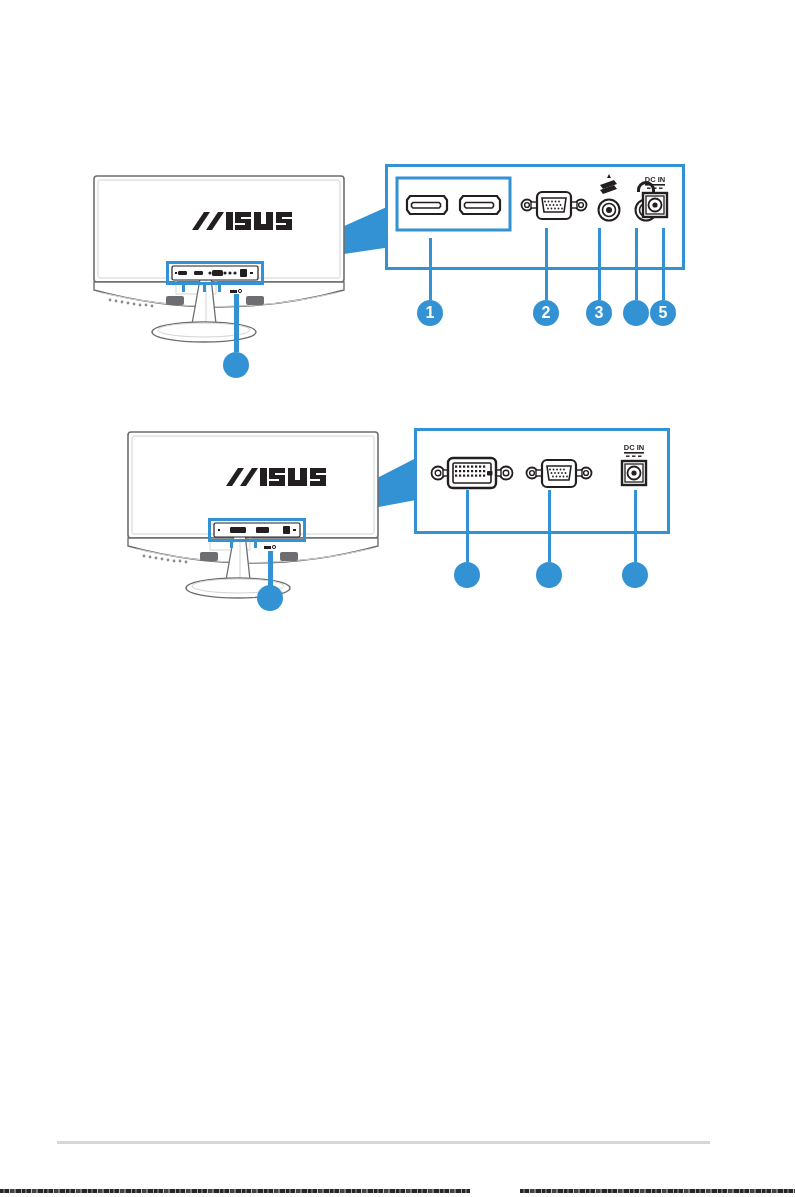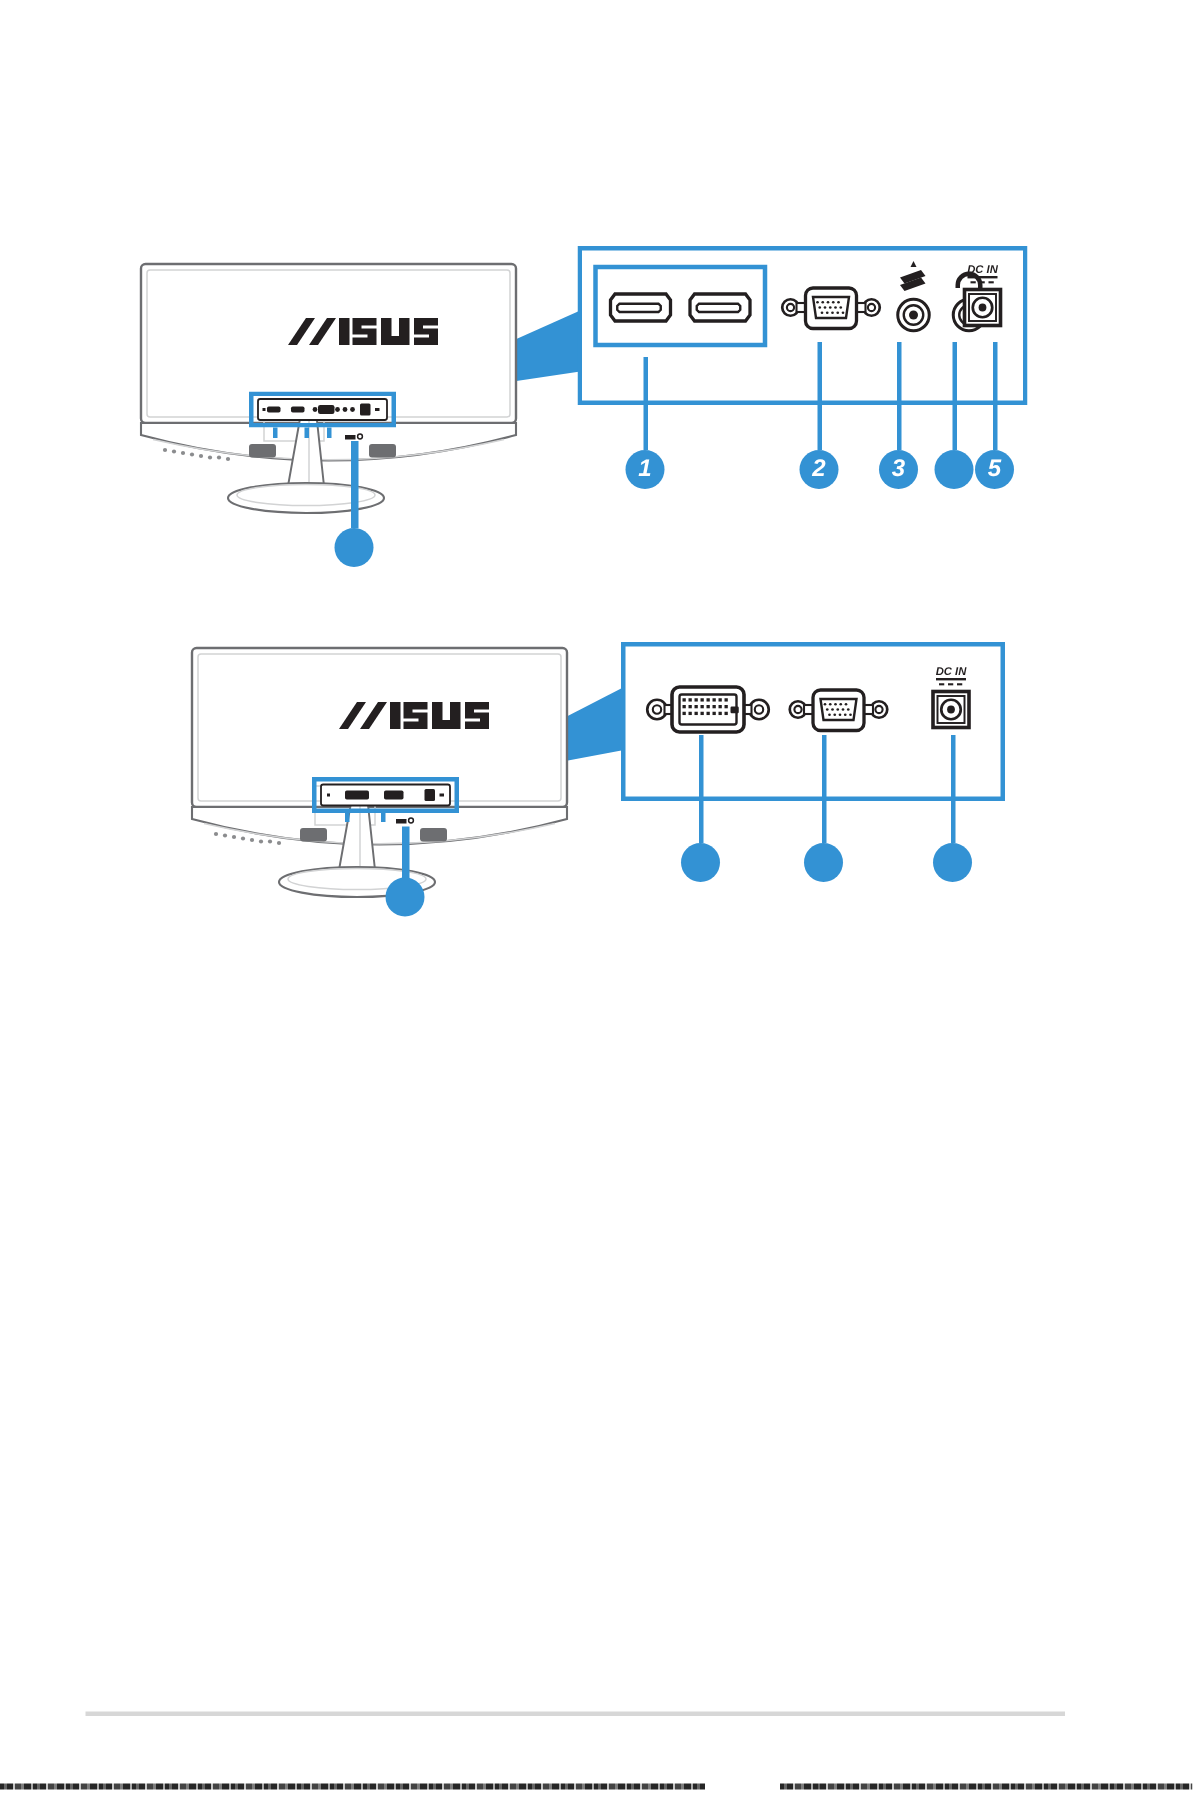--- a/index.html
+++ b/index.html
@@ -13,21 +13,20 @@
     height: 1197px;
     position: relative;
     font-family: "Liberation Sans", sans-serif;
     overflow: hidden;
   }
   .page {
     position: absolute;
     inset: 0;
     width: 795px;
     height: 885px;
-    font-style: italic;
   }
   .fig {
     position: absolute;
   }
   
   .badge {
     position: absolute;
     width: 26px;
     height: 26px;
     border-radius: 50%;

